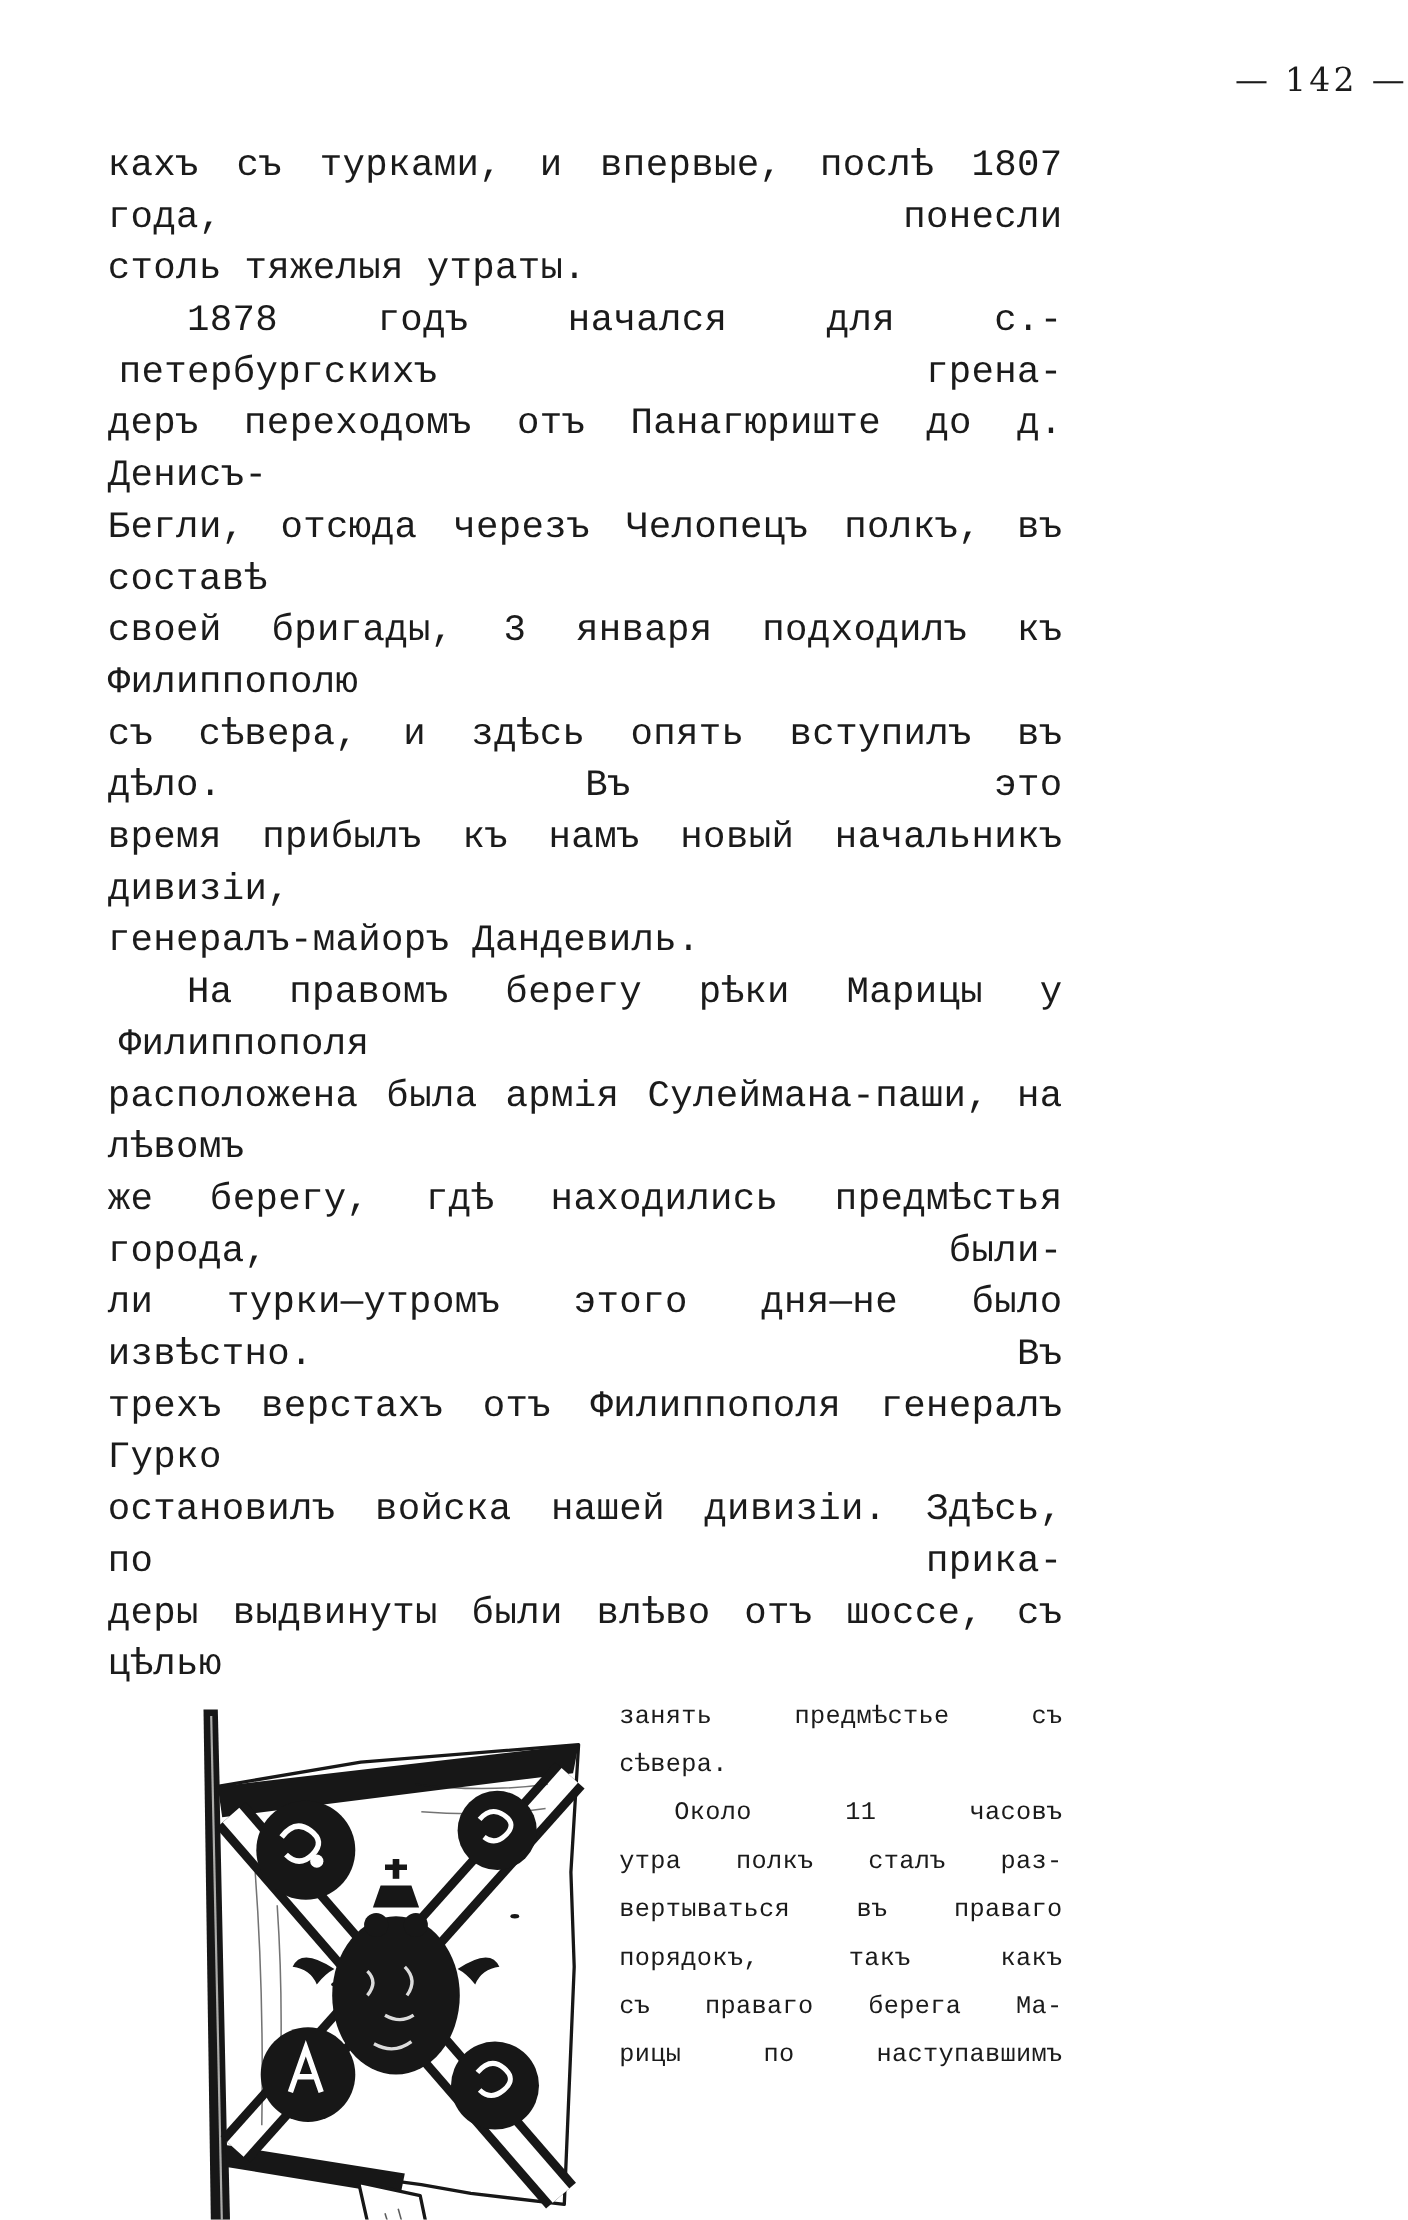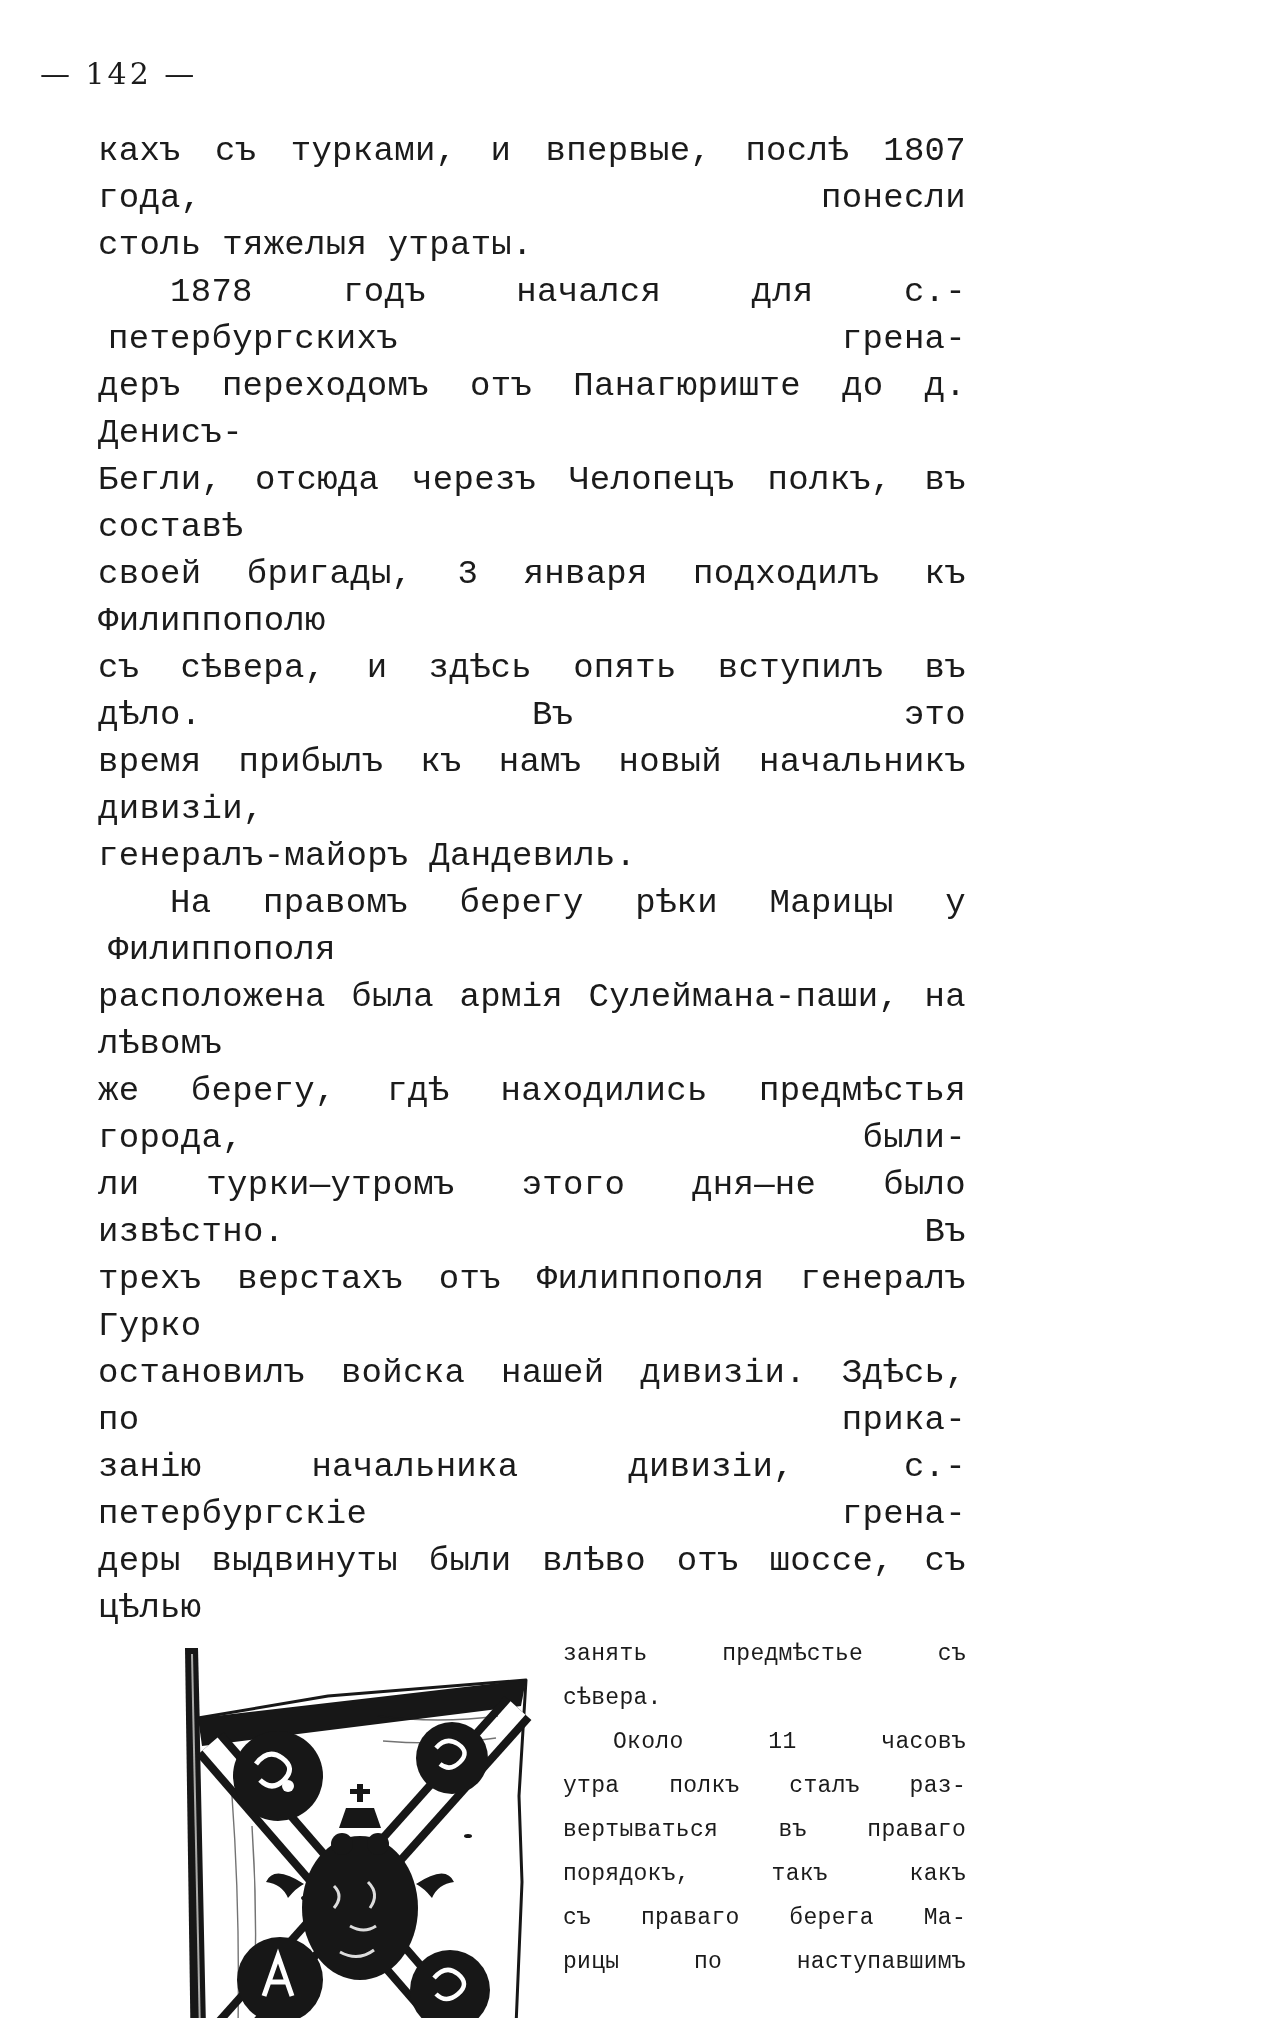--- a/index.html
+++ b/index.html
@@ -6,25 +6,24 @@
   .page{
     position:relative;
     width:1280px;height:2018px;
     background:#ffffff;
     color:#1b1b1b;
     font-family:"DejaVu Serif","Liberation Serif",serif;
     overflow:hidden;
   }
   .pagenum{
     padding-top:56px;
-    text-align:left;
+    text-align:right;
     font-size:30px;
     line-height:36px;
     letter-spacing:3px;
-    margin-left:40px;
   }
   .bodytext{margin:36px 314px 0 98px;}
   .line{
     font-size:34px;
     line-height:47px;
     letter-spacing:.3px;
     text-align:justify;
     text-align-last:justify;
     font-family:Liberation Mono, monospace;
   }
@@ -57,21 +56,20 @@
       <div class="line">своей бригады, 3 января подходилъ къ Филиппополю</div>
       <div class="line">съ сѣвера, и здѣсь опять вступилъ въ дѣло. Въ это</div>
       <div class="line">время прибылъ къ намъ новый начальникъ дивизіи,</div>
       <div class="line endline">генералъ-майоръ Дандевиль.</div>
       <div class="line indent">На правомъ берегу рѣки Марицы у Филиппополя</div>
       <div class="line">расположена была армія Сулеймана-паши, на лѣвомъ</div>
       <div class="line">же берегу, гдѣ находились предмѣстья города, были-</div>
       <div class="line">ли турки—утромъ этого дня—не было извѣстно. Въ</div>
       <div class="line">трехъ верстахъ отъ Филиппополя генералъ Гурко</div>
       <div class="line">остановилъ войска нашей дивизіи. Здѣсь, по прика-</div>
-      <div class="line">занію начальника дивизіи, с.-петербургскіе грена-</div>
       <div class="line">деры выдвинуты были влѣво отъ шоссе, съ цѣлью</div>
     </div>
 
   <div class="wrapregion">
     <div class="figcol">
 
       <svg class="flagfig" width="405" height="630" viewBox="0 0 405 630" xmlns="http://www.w3.org/2000/svg">
 
         <g>
           <polygon points="57,2 70,2 85,630 66,630" fill="#171717"></polygon>

